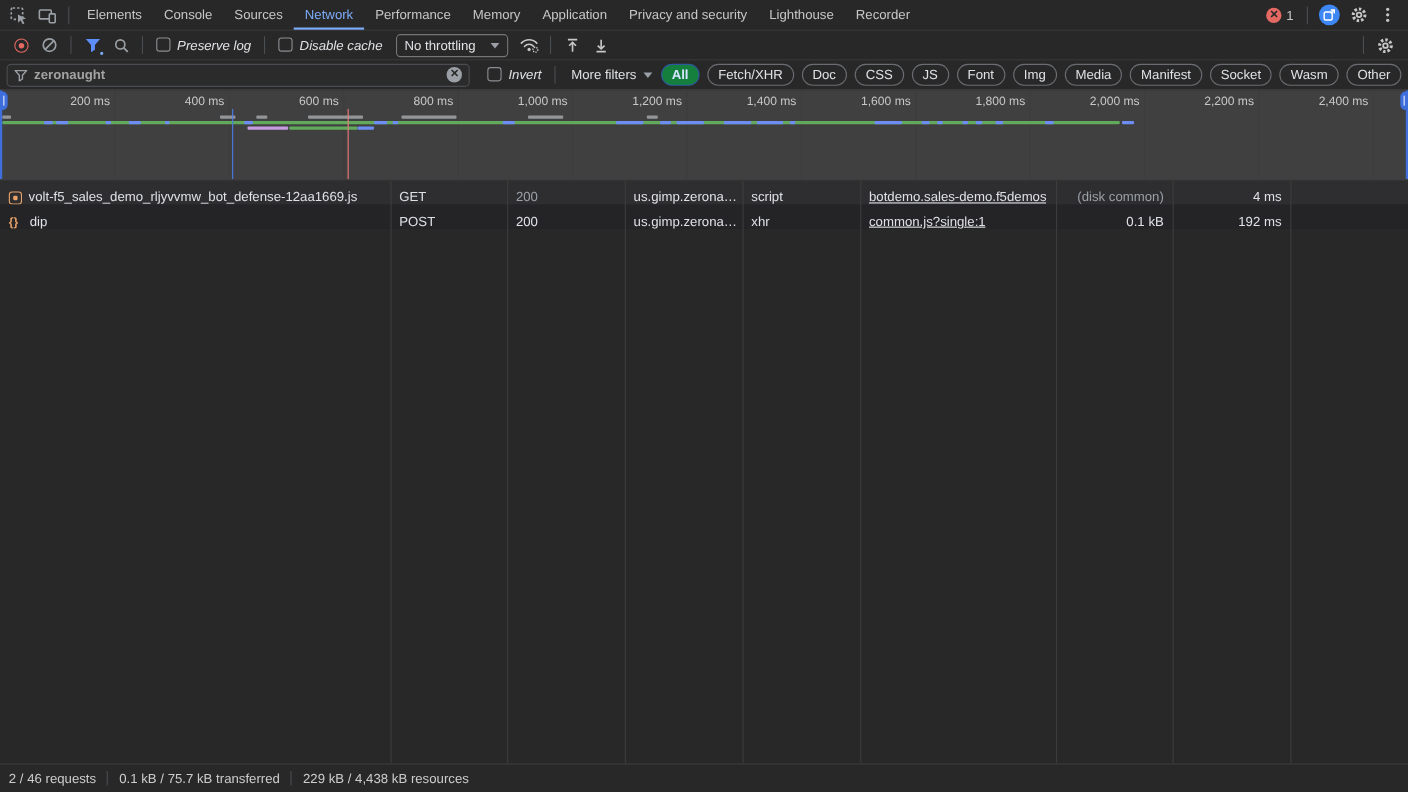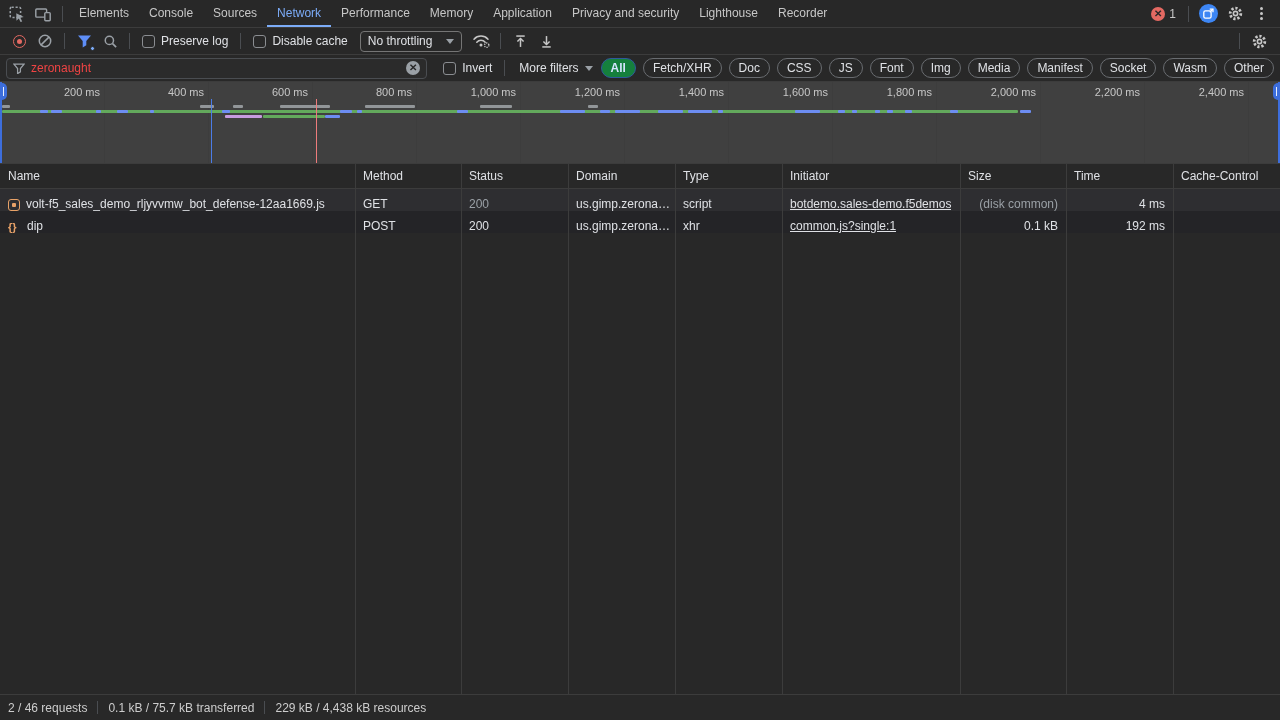--- a/index.html
+++ b/index.html
@@ -25,29 +25,29 @@
   .err-count { color:#c7c7c7; }
   .ext-circle { width:19px; height:19px; border-radius:50%; background:#3d86f4; display:flex; align-items:center; justify-content:center; margin:0 4px; }
   .kebab { display:flex; flex-direction:column; gap:2px; align-items:center; }
   .kebab i { width:3px; height:3px; border-radius:50%; background:#c7c7c7; }
 
   
   #nettoolbar { height:27px; padding-left:6px; }
   .rec-outer { width:13px; height:13px; border:1.5px solid #e46962; border-radius:50%; display:flex; align-items:center; justify-content:center; }
   .rec-inner { width:5px; height:5px; background:#e46962; border-radius:50%; }
   .checkbox { width:13px; height:13px; border:1.5px solid #8a8d91; border-radius:3px; margin-right:6px; flex:0 0 auto; }
-  .chk-group { display:flex; align-items:center; margin:0 6px; cursor:pointer; white-space:nowrap; }
+  .chk-group { display:flex; margin:0 6px; cursor:pointer; white-space:nowrap;font-style:italic; }
   .select-box { display:flex; align-items:center; gap:14px; height:21px; border:1px solid #757575; border-radius:4px; padding:0 7px; margin:0 6px; cursor:pointer; white-space:nowrap; }
   .caret { width:0; height:0; border-left:4px solid transparent; border-right:4px solid transparent; border-top:5px solid #9aa0a6; }
   .toolbar-right { margin-left:auto; display:flex; align-items:center; padding-right:8px; }
 
   
   #filterbar { height:27px; padding:0 6px; }
   .filter-pill { display:flex; align-items:center; width:532px; height:21px; border:1px solid #4a4d51; border-radius:4px; background:#2b2b2b; padding:0 6px; gap:6px; }
-  .filter-pill .ftext { flex:1; color:#ef4444; }
+  .filter-pill .ftext { flex:1; color:#a3a3a3;font-weight:bold; }
   .clear-x { width:14px; height:14px; border-radius:50%; background:#9aa0a6; color:#282828; font-size:10px; font-weight:bold; line-height:14px; text-align:center; cursor:pointer; }
   .more-filters { display:flex; align-items:center; gap:6px; margin:16px 8px; cursor:pointer; white-space:nowrap; }
   .chips { display:flex; align-items:center; gap:7px; }
   .chip { height:20px; display:flex; align-items:center; padding:0 9px; border:1px solid #696c70; border-radius:11px; color:#dfe1e5; white-space:nowrap; cursor:pointer; }
   .chip.active { background:#15803d; border-color:#2e5a9c; color:#d6e5ff; font-weight:bold; }
 
   
   #overview { position:relative; height:82px; flex:0 0 auto; background:#404040; border-bottom:1px solid #3c3c3c; overflow:hidden; }
   .ov-tick-label { position:absolute; top:4px; width:100px; text-align:right; color:#c7c7c7; font-size:11px; }
   .ov-gridline { position:absolute; top:0; bottom:0; width:1px; background:#3d3d3d; }
@@ -385,31 +385,20 @@
 <div id="nettable">
   <div class="col-line" style="left:355px"></div>
   <div class="col-line" style="left:461px"></div>
   <div class="col-line" style="left:568px"></div>
   <div class="col-line" style="left:675px"></div>
   <div class="col-line" style="left:782px"></div>
   <div class="col-line" style="left:960px"></div>
   <div class="col-line" style="left:1066px"></div>
   <div class="col-line" style="left:1173px"></div>
 
-  <div class="thead">
-    <div class="th c-name">Name</div>
-    <div class="th c-method">Method</div>
-    <div class="th c-status">Status</div>
-    <div class="th c-domain">Domain</div>
-    <div class="th c-type">Type</div>
-    <div class="th c-init">Initiator</div>
-    <div class="th c-size">Size</div>
-    <div class="th c-time">Time</div>
-    <div class="th c-cache">Cache-Control</div>
-  </div>
 
   <div>
 
       <div class="tr tr-light">
         <div class="td c-name">
           <span class="fi fi-script"></span>
           <span style="overflow:hidden;white-space:nowrap">volt-f5_sales_demo_rljyvvmw_bot_defense-12aa1669.js</span>
         </div>
         <div class="td c-method">
           <span>GET</span>

